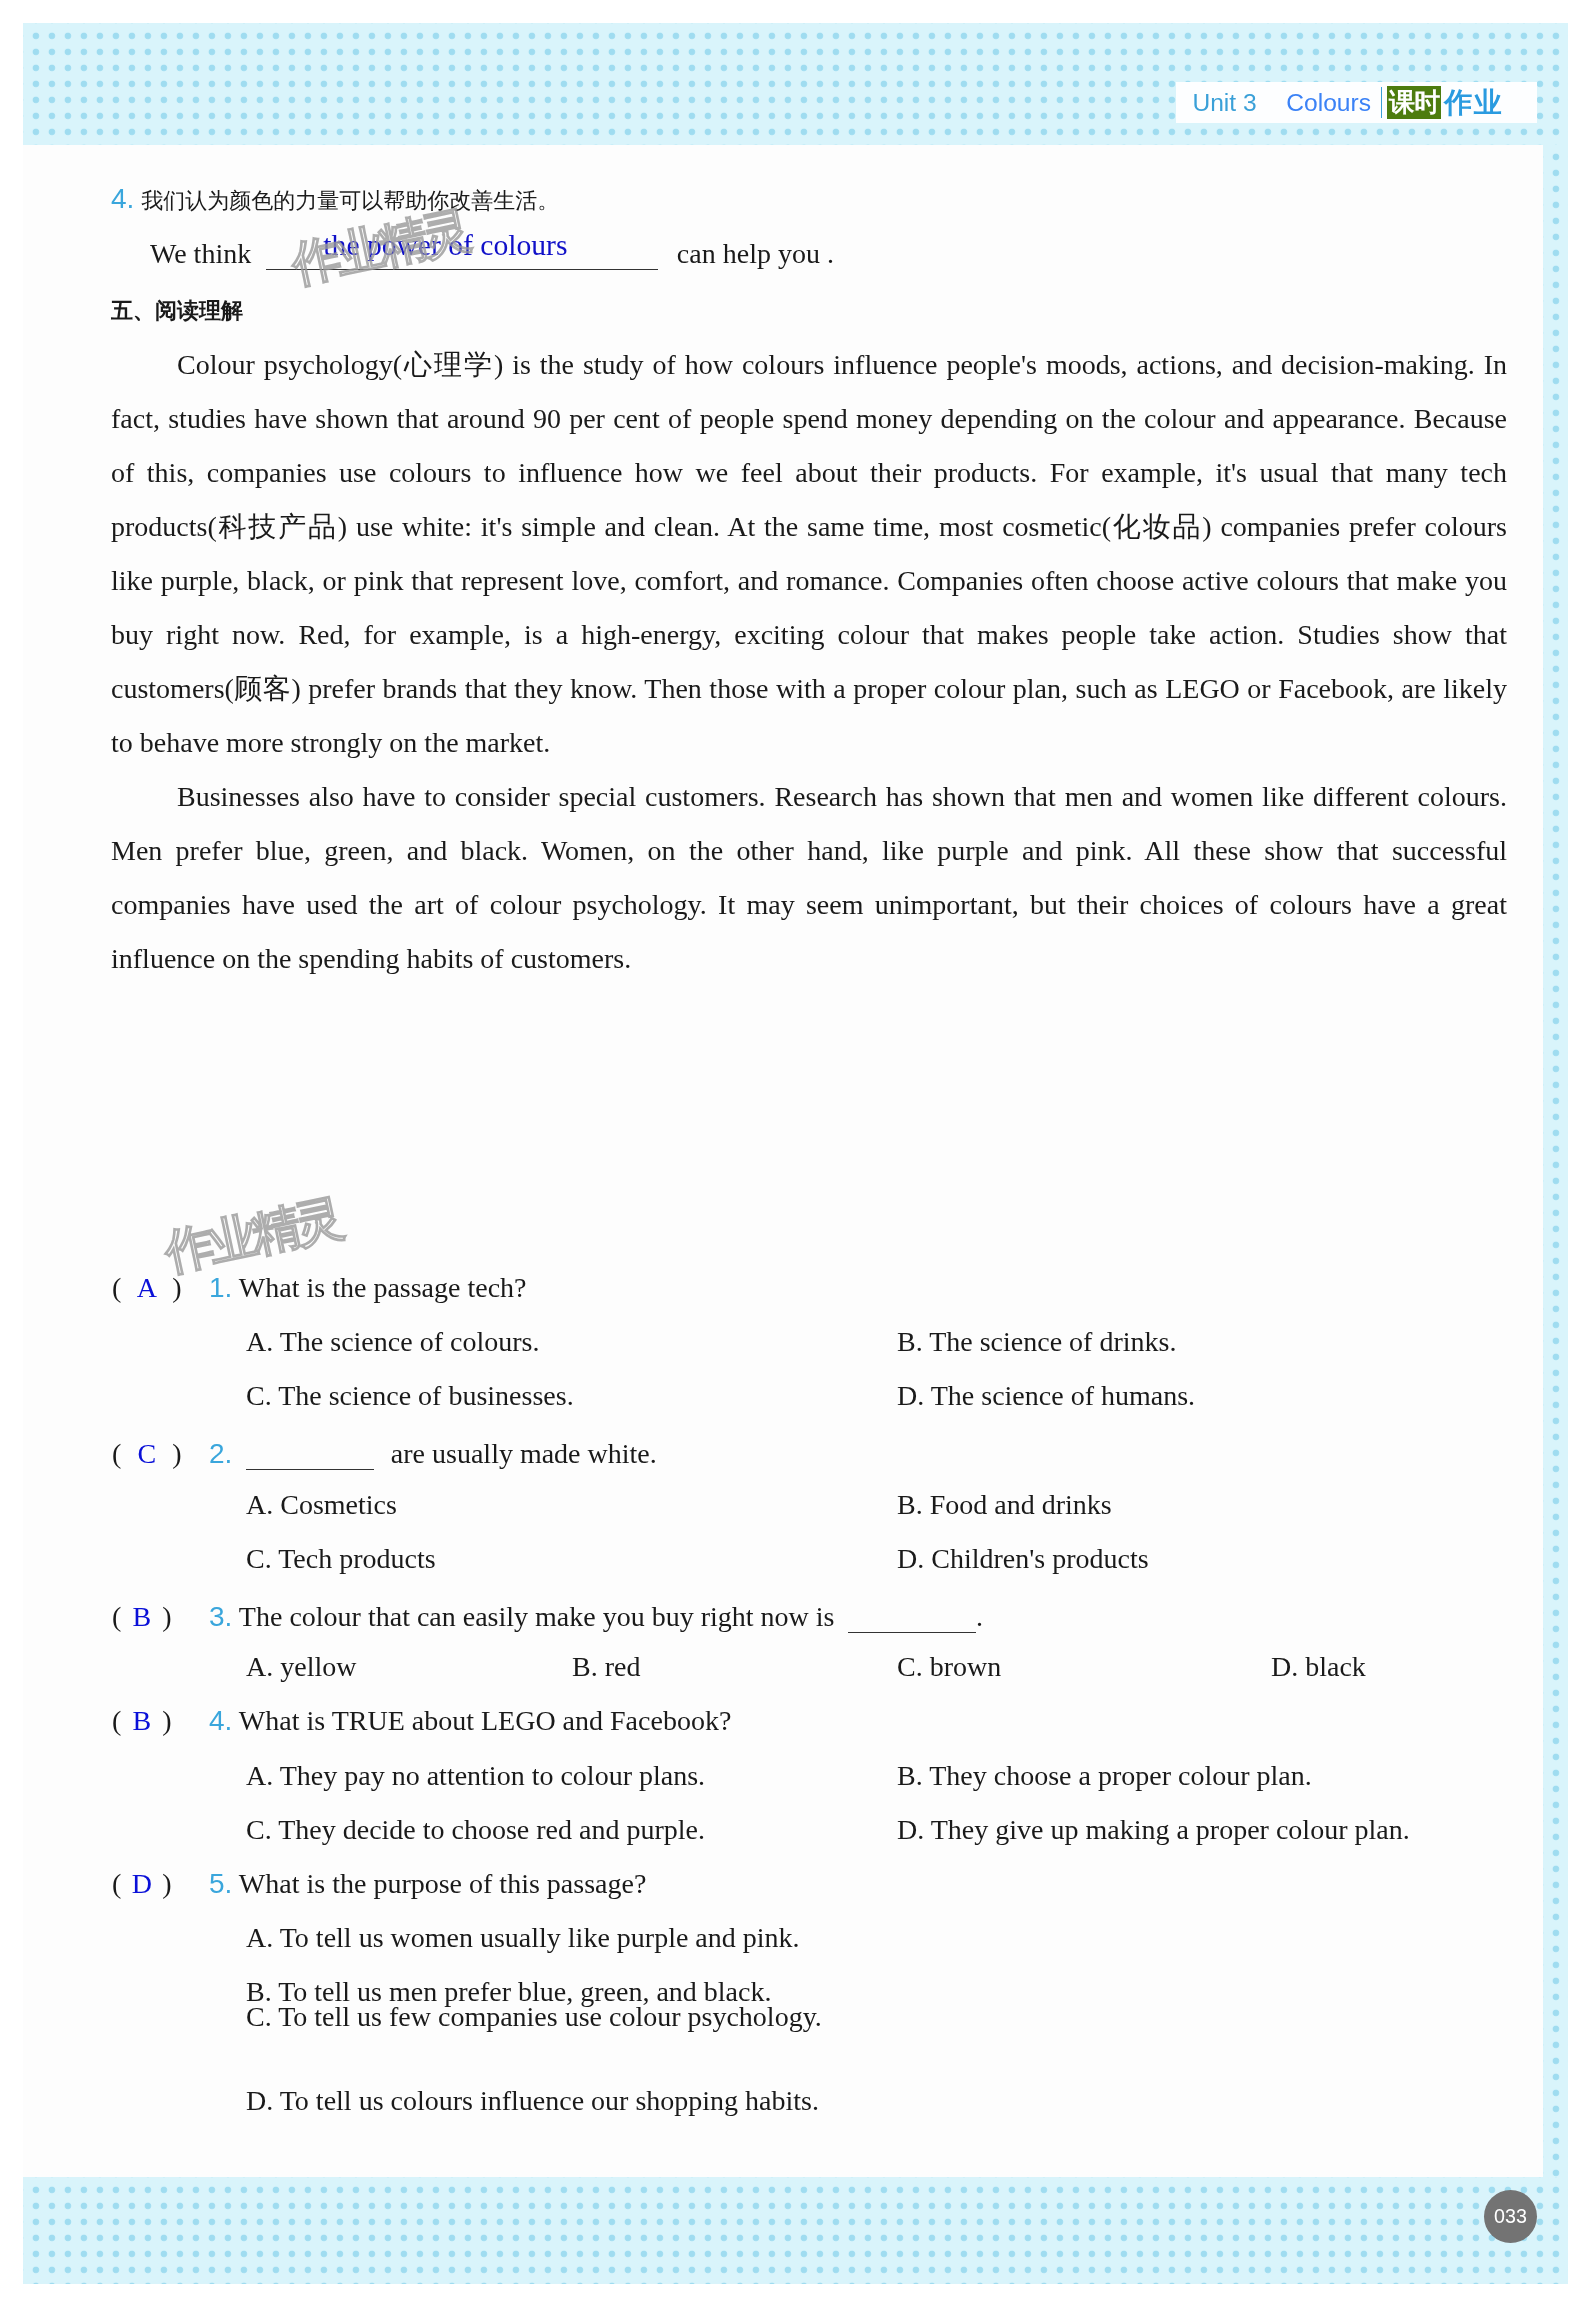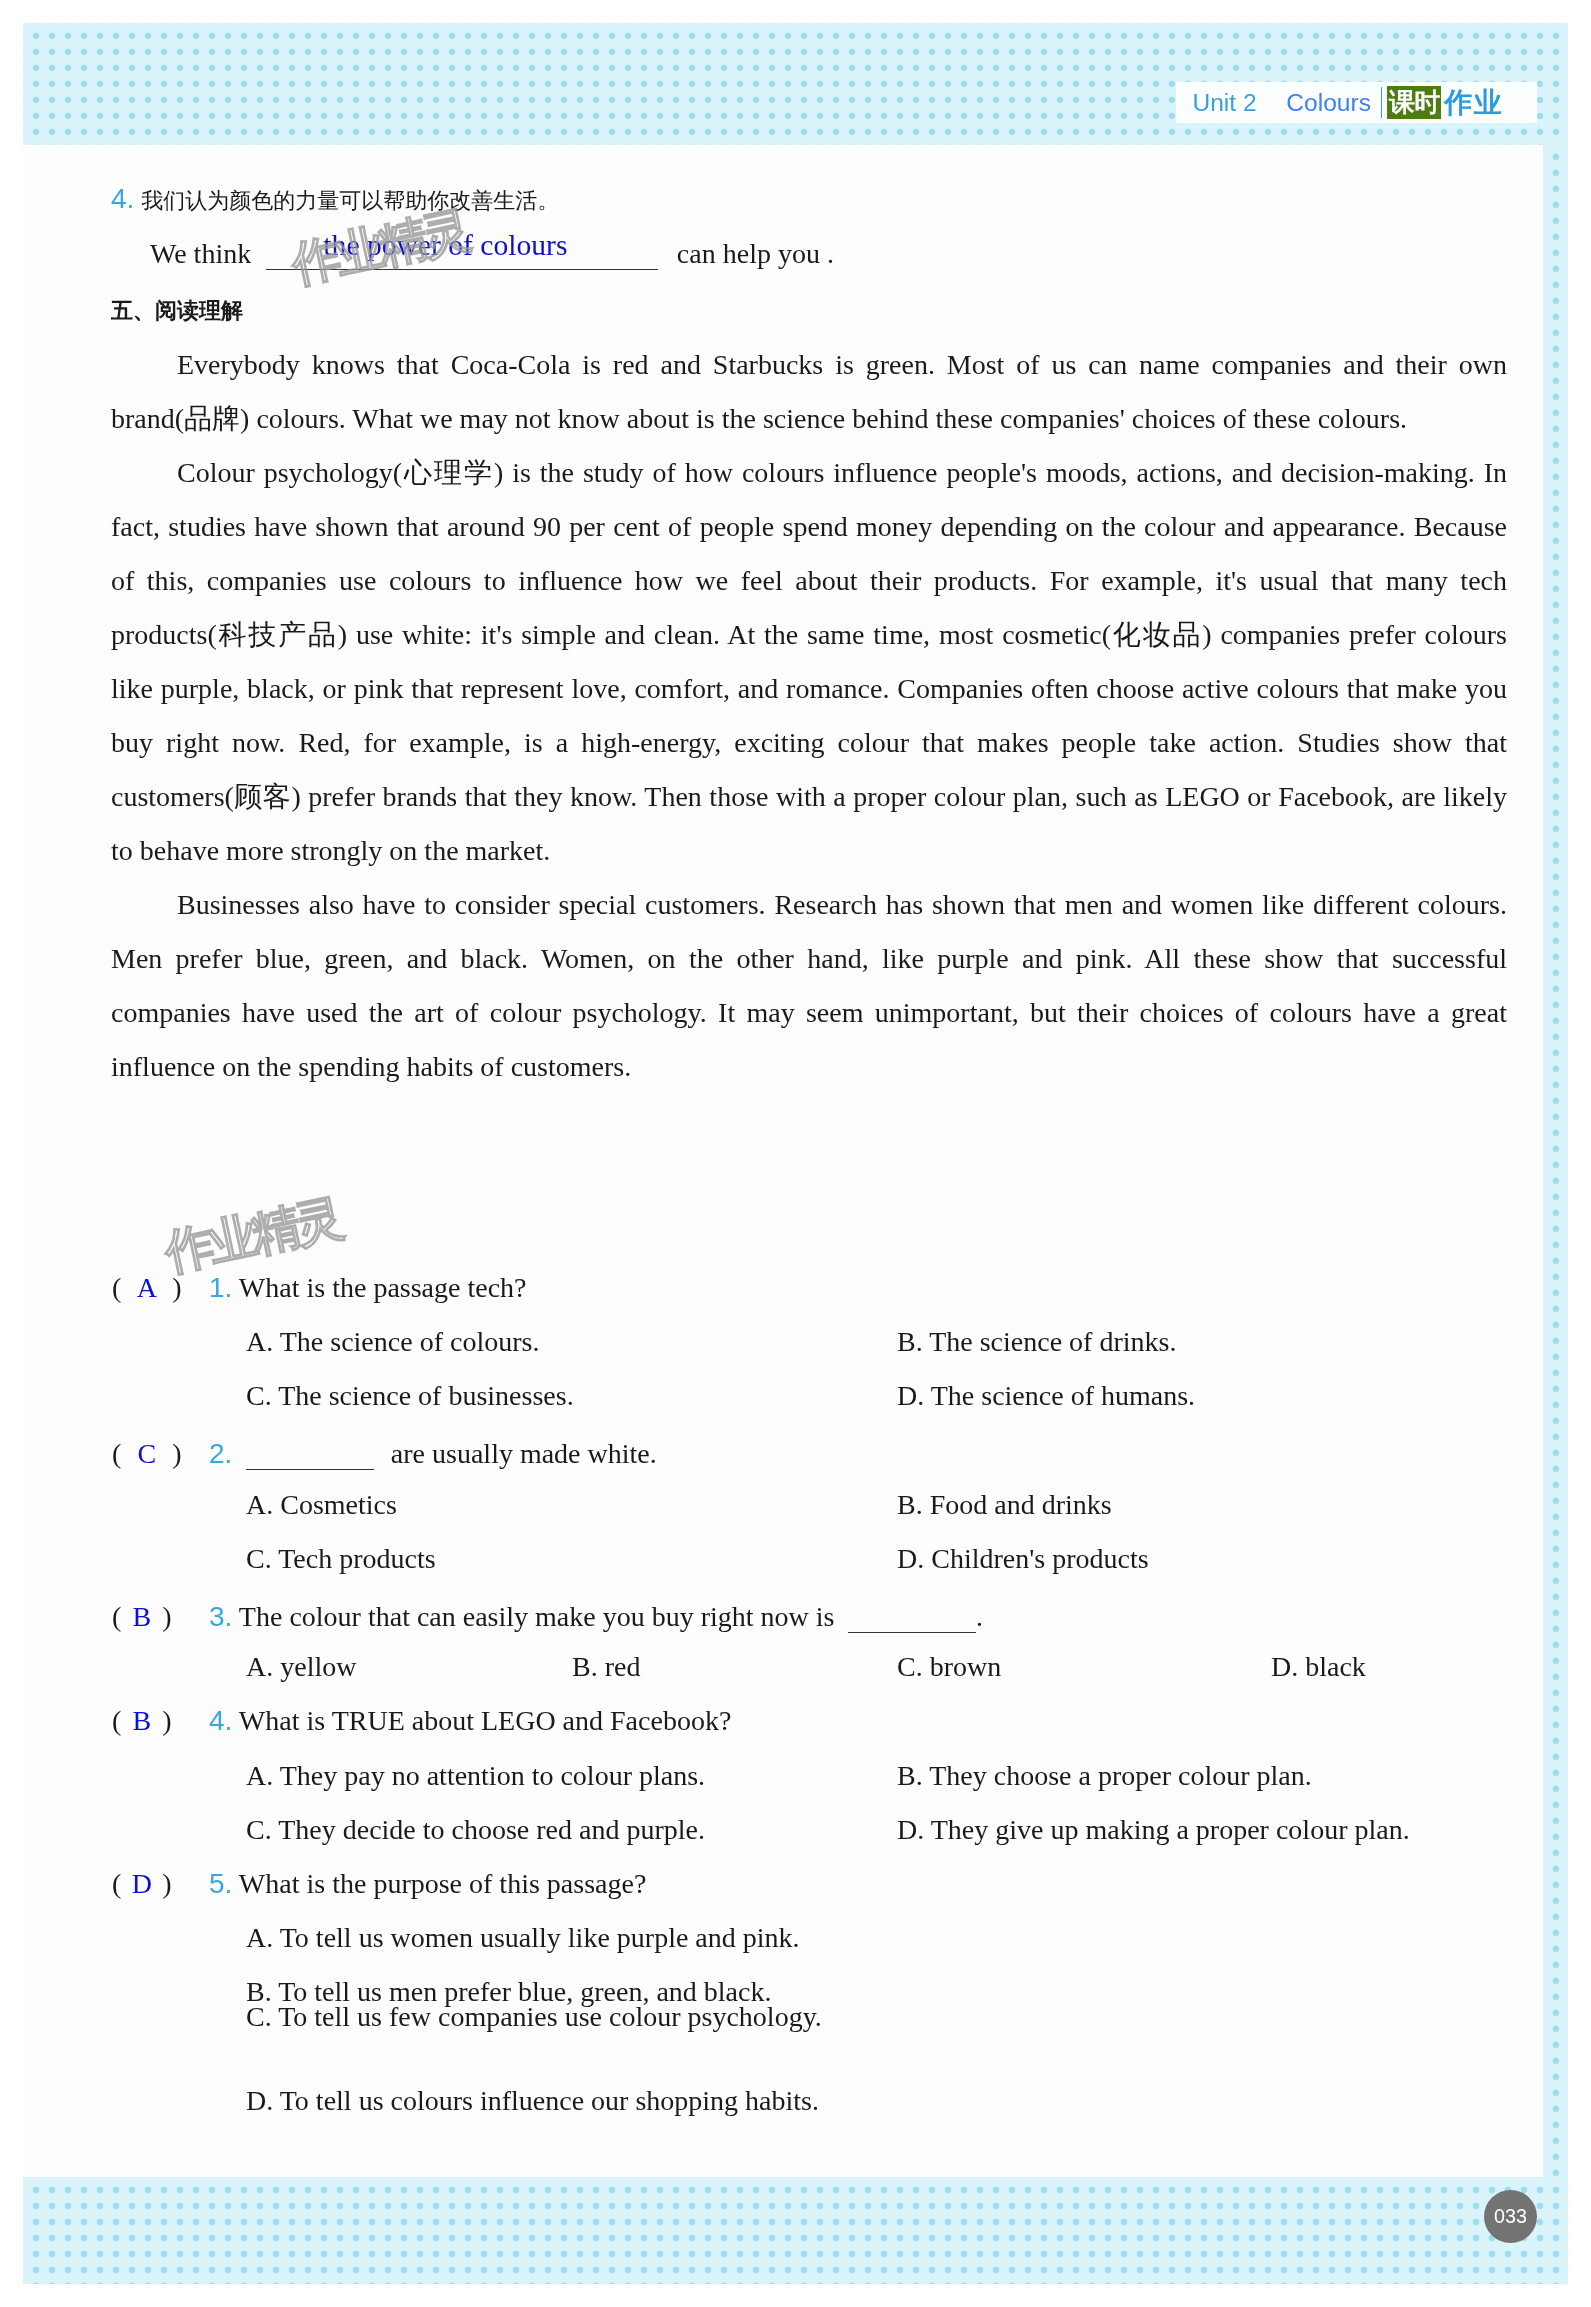--- a/index.html
+++ b/index.html
@@ -65,21 +65,21 @@
 </style>
 </head>
 <body>
 
 <div class="page"></div>
 <div class="top-band dots"></div>
 <div class="right-strip dots"></div>
 <div class="bottom-band dots"></div>
 
 <div class="header-box">
-  <span class="hdr-unit">Unit 2</span>
+  <span class="hdr-unit">Unit 3</span>
   <span class="hdr-title">Colours</span>
   <span class="hdr-sep"></span>
   <span class="hdr-brand">
     <span class="box">课时</span>
     <span class="plain">作业</span>
   </span>
 </div>
 
 <div class="line" style="left:111px; top:182px;">
   <span class="qnum">4.</span>
@@ -91,21 +91,20 @@
     <span class="fill hand">the power of colours</span>
   </span>
   <span style="margin-left:11.5px;">can help you</span>
   <span>.</span>
 </div>
 <div class="watermark" style="left:291px; top:215px;">作业精灵</div>
 
 <div class="line sect cn" style="left:111px; top:294px;">五、阅读理解</div>
 
 <div class="para" style="top:338px;">
-  <p>Everybody knows that Coca-Cola is red and Starbucks is green. Most of us can name companies and their own brand(品牌) colours. What we may not know about is the science behind these companies' choices of these colours.</p>
   <p>Colour psychology(心理学) is the study of how colours influence people's moods, actions, and decision-making. In fact, studies have shown that around 90 per cent of people spend money depending on the colour and appearance. Because of this, companies use colours to influence how we feel about their products. For example, it's usual that many tech products(科技产品) use white: it's simple and clean. At the same time, most cosmetic(化妆品) companies prefer colours like purple, black, or pink that represent love, comfort, and romance. Companies often choose active colours that make you buy right now. Red, for example, is a high-energy, exciting colour that makes people take action. Studies show that customers(顾客) prefer brands that they know. Then those with a proper colour plan, such as LEGO or Facebook, are likely to behave more strongly on the market.</p>
   <p>Businesses also have to consider special customers. Research has shown that men and women like different colours. Men prefer blue, green, and black. Women, on the other hand, like purple and pink. All these show that successful companies have used the art of colour psychology. It may seem unimportant, but their choices of colours have a great influence on the spending habits of customers.</p>
 </div>
 <div class="watermark" style="left:164px; top:1203px;">作业精灵</div>
 
 <div class="line" style="left:112px; top:1271px;">
   <span class="paren"><span class="l">(</span><span class="a ans">A</span><span class="r">)</span></span><span class="qnum">1.</span>
   <span>What is the passage tech?</span>
 </div>
 <div class="opt" style="left:246px; top:1325px;">A. The science of colours.</div>

